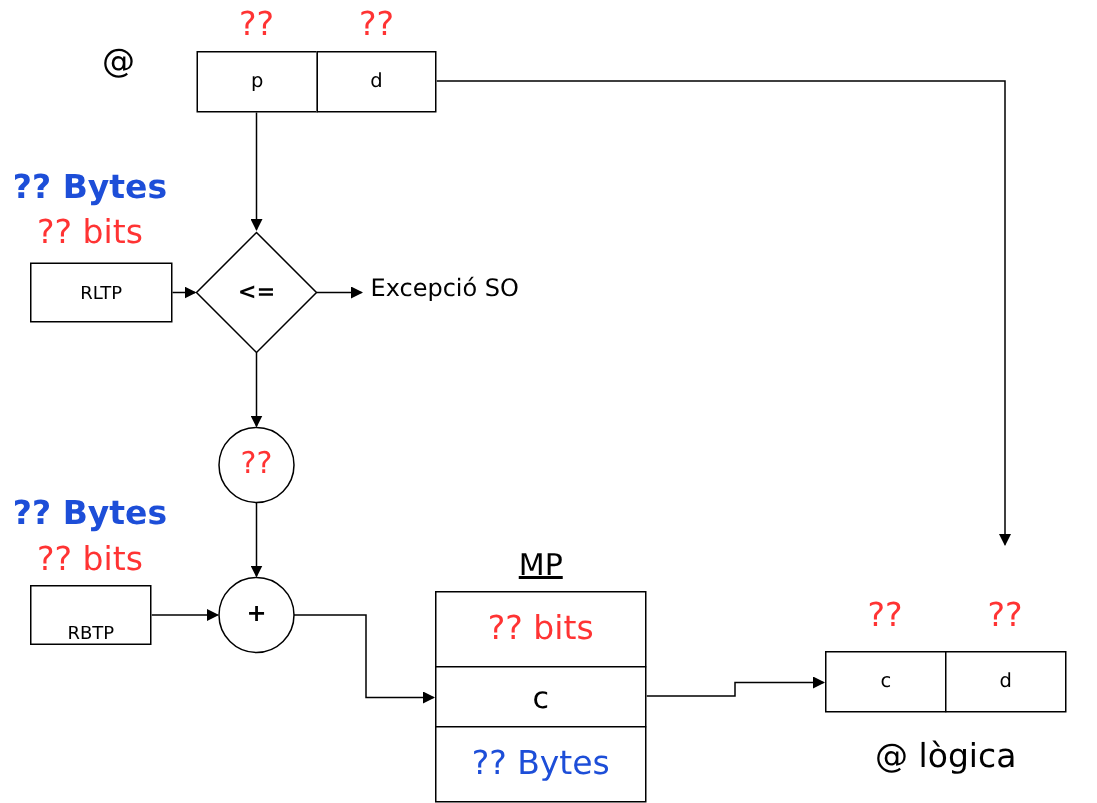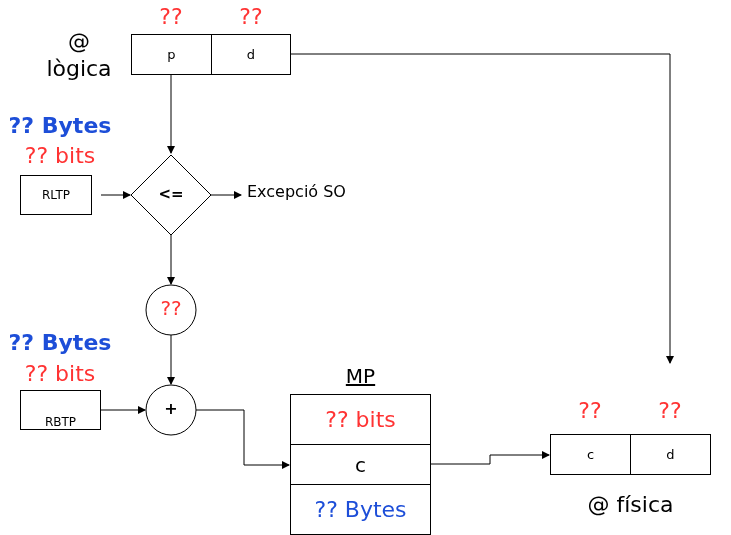--- a/index.html
+++ b/index.html
@@ -45,34 +45,33 @@
 
   <line x1="101" y1="410" x2="145" y2="410" stroke="#000" stroke-width="1" marker-end="url(#ah)"></line>
 
   <polyline points="196,410 244,410 244,465 289,465" fill="none" stroke="#000" stroke-width="1" marker-end="url(#ah)"></polyline>
 
   <polyline points="431,464 490,464 490,455 549,455" fill="none" stroke="#000" stroke-width="1" marker-end="url(#ah)"></polyline>
 </svg>
 
 <div class="lbl black" style="left:40px;top:28px;width:78px;font-size:22px;line-height:27px;">
   <div>@</div>
-  <div>lògica</div>
 </div>
 <div class="lbl red" style="left:131px;top:4px;width:80px;font-size:22px;">??</div>
 <div class="lbl red" style="left:211px;top:4px;width:80px;font-size:22px;">??</div>
 <div class="cell" style="left:131px;top:34px;width:81px;height:41px;font-size:13px;">
   <span>p</span>
 </div>
 <div class="cell" style="left:211px;top:34px;width:80px;height:41px;font-size:13px;">
   <span>d</span>
 </div>
 
 <div class="lbl orange" style="left:0px;top:113px;width:120px;font-size:22px;font-weight:bold;">?? Bytes</div>
 <div class="lbl red" style="left:0px;top:143px;width:120px;font-size:22px;">?? bits</div>
-<div class="box" style="left:20px;top:175px;width:72px;height:40px;">
+<div class="box" style="left:20px;top:175px;width:95px;height:40px;">
   <span>RLTP</span>
 </div>
 
 <div class="lbl black" style="left:141px;top:185px;width:60px;font-size:15px;font-weight:bold;">&lt;=</div>
 <div class="lbl black" style="left:247px;top:182px;font-size:16px;">Excepció SO</div>
 
 <div class="lbl red" style="left:146px;top:296px;width:50px;font-size:20px;">??</div>
 
 <div class="lbl orange" style="left:0px;top:330px;width:120px;font-size:22px;font-weight:bold;">?? Bytes</div>
 <div class="lbl red" style="left:0px;top:361px;width:120px;font-size:22px;">?? bits</div>
@@ -94,13 +93,13 @@
 </div>
 
 <div class="lbl red" style="left:550px;top:398px;width:80px;font-size:22px;">??</div>
 <div class="lbl red" style="left:630px;top:398px;width:80px;font-size:22px;">??</div>
 <div class="cell" style="left:550px;top:434px;width:81px;height:41px;font-size:13px;">
   <span>c</span>
 </div>
 <div class="cell" style="left:630px;top:434px;width:81px;height:41px;font-size:13px;">
   <span>d</span>
 </div>
-<div class="lbl black" style="left:550px;top:492px;width:161px;font-size:22px;">@ física</div>
+<div class="lbl black" style="left:550px;top:492px;width:161px;font-size:22px;">@ lògica</div>
 
 </body></html>

